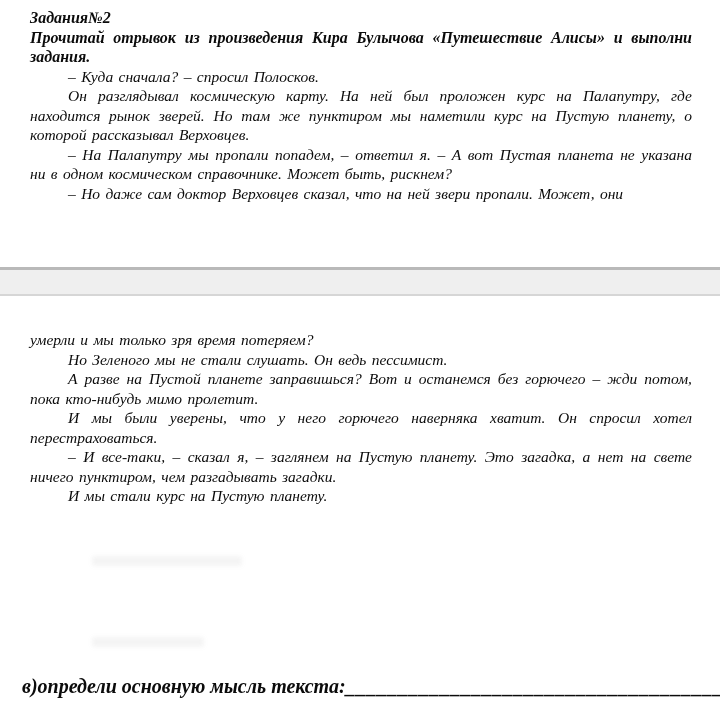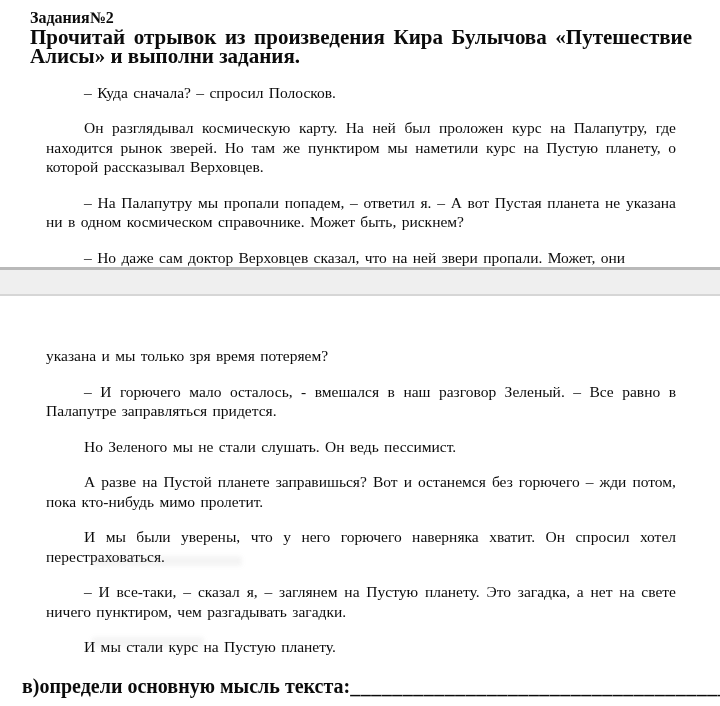--- a/index.html
+++ b/index.html
@@ -8,43 +8,44 @@
     background: #ffffff;
   }
   #doc {
     position: relative;
     width: 720px;
     height: 706px;
     background: #ffffff;
     overflow: hidden;
     font-family: "Liberation Serif", "DejaVu Serif", serif;
     color: #0b0b0b;
+    font-style: italic;
   }
   .text-block {
     position: absolute;
     left: 30px;
     right: 28px;
     font-size: 15.5px;
     line-height: 19.5px;
   }
   .page1-block { top: 8px; }
   .page2-block { top: 330px; }
   .doc-title {
     font-weight: bold;
     font-size: 16px;
     margin: 0;
   }
   .doc-instruction {
     font-weight: bold;
-    font-size: 21px;
+    font-size: 16px;
     margin: 0;
     text-align: justify;
   }
   p.para {
-    margin: 16px;
+    margin: 0;
     text-align: justify;
     text-indent: 38px;
     word-spacing: 1.5px;
   }
   p.para.no-indent {
     text-indent: 0;
   }
   .page-break {
     position: absolute;
     top: 267px;
@@ -89,22 +90,21 @@
     <p class="doc-instruction">Прочитай отрывок из произведения Кира Булычова «Путешествие Алисы» и выполни задания.</p>
     <p class="para">– Куда сначала? – спросил Полосков.</p>
     <p class="para">Он разглядывал космическую карту. На ней был проложен курс на Палапутру, где находится рынок зверей. Но там же пунктиром мы наметили курс на Пустую планету, о которой рассказывал Верховцев.</p>
     <p class="para">– На Палапутру мы пропали попадем, – ответил я. – А вот Пустая планета не указана ни в одном космическом справочнике. Может быть, рискнем?</p>
     <p class="para">– Но даже сам доктор Верховцев сказал, что на ней звери пропали. Может, они</p>
   </div>
 
   <div class="page-break"></div>
 
   <div class="text-block page2-block">
-    <p class="para no-indent">указана и мы только зря время потеряем?</p>
-    <p class="para">– И горючего мало осталось, - вмешался в наш разговор Зеленый. – Все равно в Палапутре заправляться придется.</p>
+    <p class="para no-indent">умерли и мы только зря время потеряем?</p>
     <p class="para">Но Зеленого мы не стали слушать. Он ведь пессимист.</p>
     <p class="para">А разве на Пустой планете заправишься? Вот и останемся без горючего – жди потом, пока кто-нибудь мимо пролетит.</p>
     <p class="para">И мы были уверены, что у него горючего наверняка хватит. Он спросил хотел перестраховаться.</p>
     <p class="para">– И все-таки, – сказал я, – заглянем на Пустую планету. Это загадка, а нет на свете ничего пунктиром, чем разгадывать загадки.</p>
     <p class="para">И мы стали курс на Пустую планету.</p>
   </div>
 
   <div class="scan-artifact artifact-1"></div>
   <div class="scan-artifact artifact-2"></div>
 

